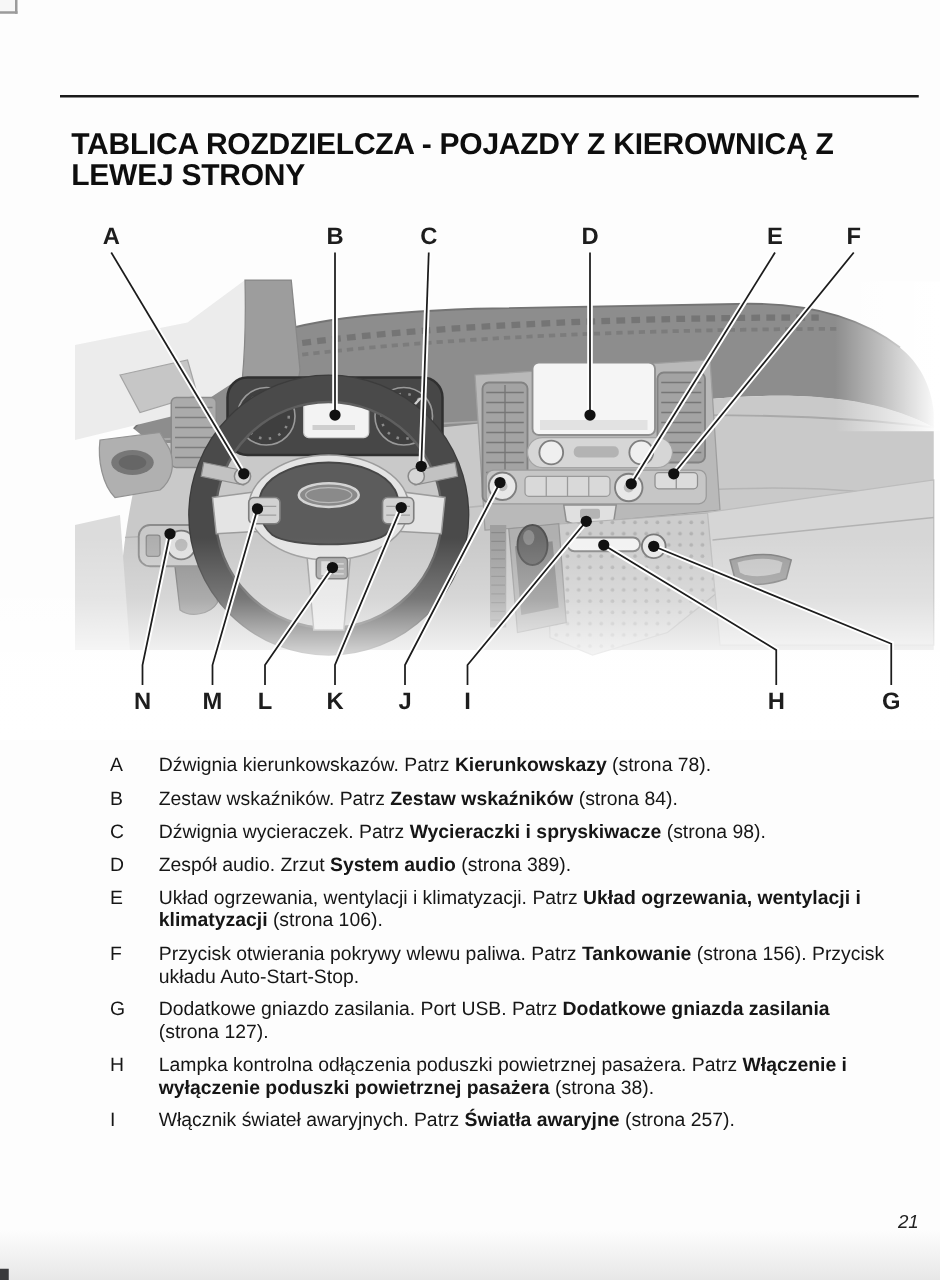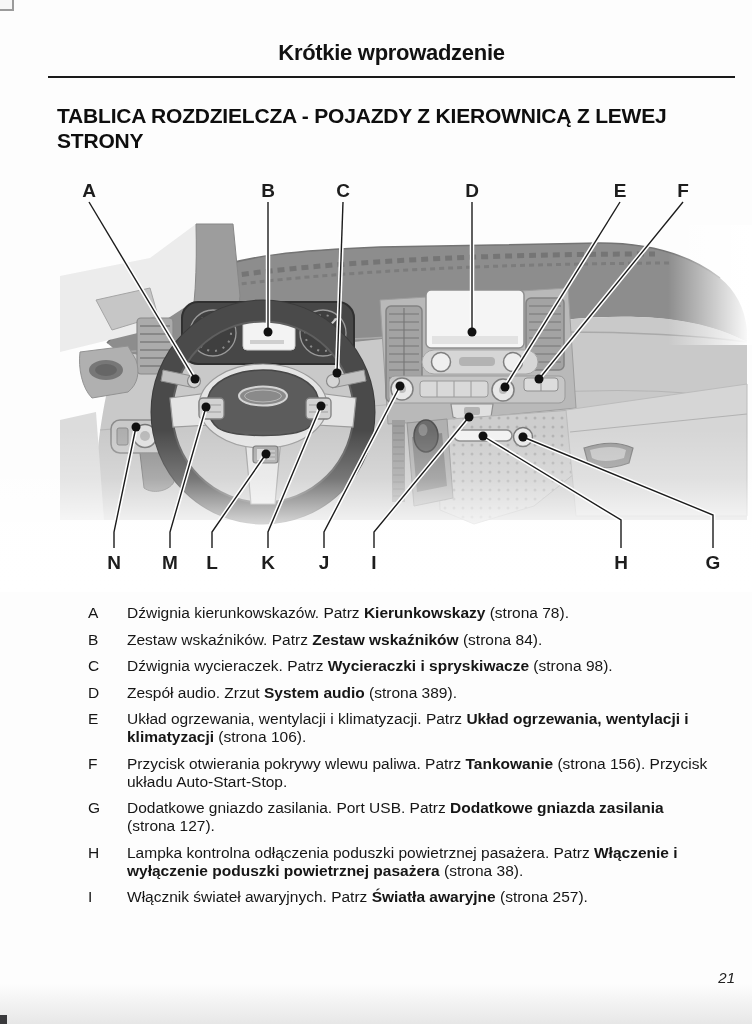--- a/index.html
+++ b/index.html
@@ -7,21 +7,21 @@
        font-family:"Liberation Sans",sans-serif;}
   #page{position:relative;width:752px;height:1024px;background:#fdfdfd;}
 
   .corner-artifact{position:absolute;left:0;top:0;width:12px;height:9px;
        background:#f7f7f7;border-right:2px solid #9b9b9b;border-bottom:2px solid #9b9b9b;}
 
   .title{position:absolute;left:48px;top:40px;width:687px;text-align:center;
        font-size:22px;font-weight:700;letter-spacing:-0.3px;color:#121212;}
   .rule{position:absolute;left:48px;top:76px;width:687px;height:2px;background:#1a1a1a;}
   .heading{position:absolute;left:57px;top:103px;width:665px;
-       font-size:21px;font-weight:700;line-height:25px;letter-spacing:-0.2px;color:#0e0e0e;}
+       font-size:24px;font-weight:700;line-height:25px;letter-spacing:-0.2px;color:#0e0e0e;}
 
   #diagram-svg{position:absolute;left:0;top:170px;width:752px;height:422px;}
   .case{fill:none;stroke:#ffffff;stroke-width:4.5;}
   .line{fill:none;stroke:#1c1c1c;stroke-width:1.4;}
   .dot{fill:#111;}
   .clabel{font-family:"Liberation Sans",sans-serif;font-size:19px;font-weight:700;
        fill:#1d1d1d;text-anchor:middle;dominant-baseline:central;}
 
   .legend{position:absolute;left:88px;top:604px;width:620px;color:#161616;}
   .lrow{display:flex;margin-bottom:8.5px;font-size:15.5px;line-height:18px;}
@@ -45,21 +45,20 @@
        transform:rotate(45deg);z-index:-1;}
   .dark-square{position:absolute;left:0;top:1015px;width:7px;height:9px;background:#3a3a3c;z-index:6;}
 </style>
 </head>
 <body>
 
 <div id="page">
 
   <div class="corner-artifact"></div>
 
-  <div class="title">Krótkie wprowadzenie</div>
   <div class="rule"></div>
   <div class="heading">TABLICA ROZDZIELCZA - POJAZDY Z KIEROWNICĄ Z LEWEJ STRONY</div>
 
   <svg id="diagram-svg" viewBox="0 170 752 422" xmlns="http://www.w3.org/2000/svg">
     <defs>
       <pattern id="dots" width="9" height="9" patternUnits="userSpaceOnUse">
         <circle cx="4" cy="4" r="1.5" fill="#b2b2b2"></circle>
       </pattern>
       <linearGradient id="fadeBottom" x1="0" y1="0" x2="0" y2="1">
         <stop offset="0" stop-color="#ffffff" stop-opacity="0"></stop>

